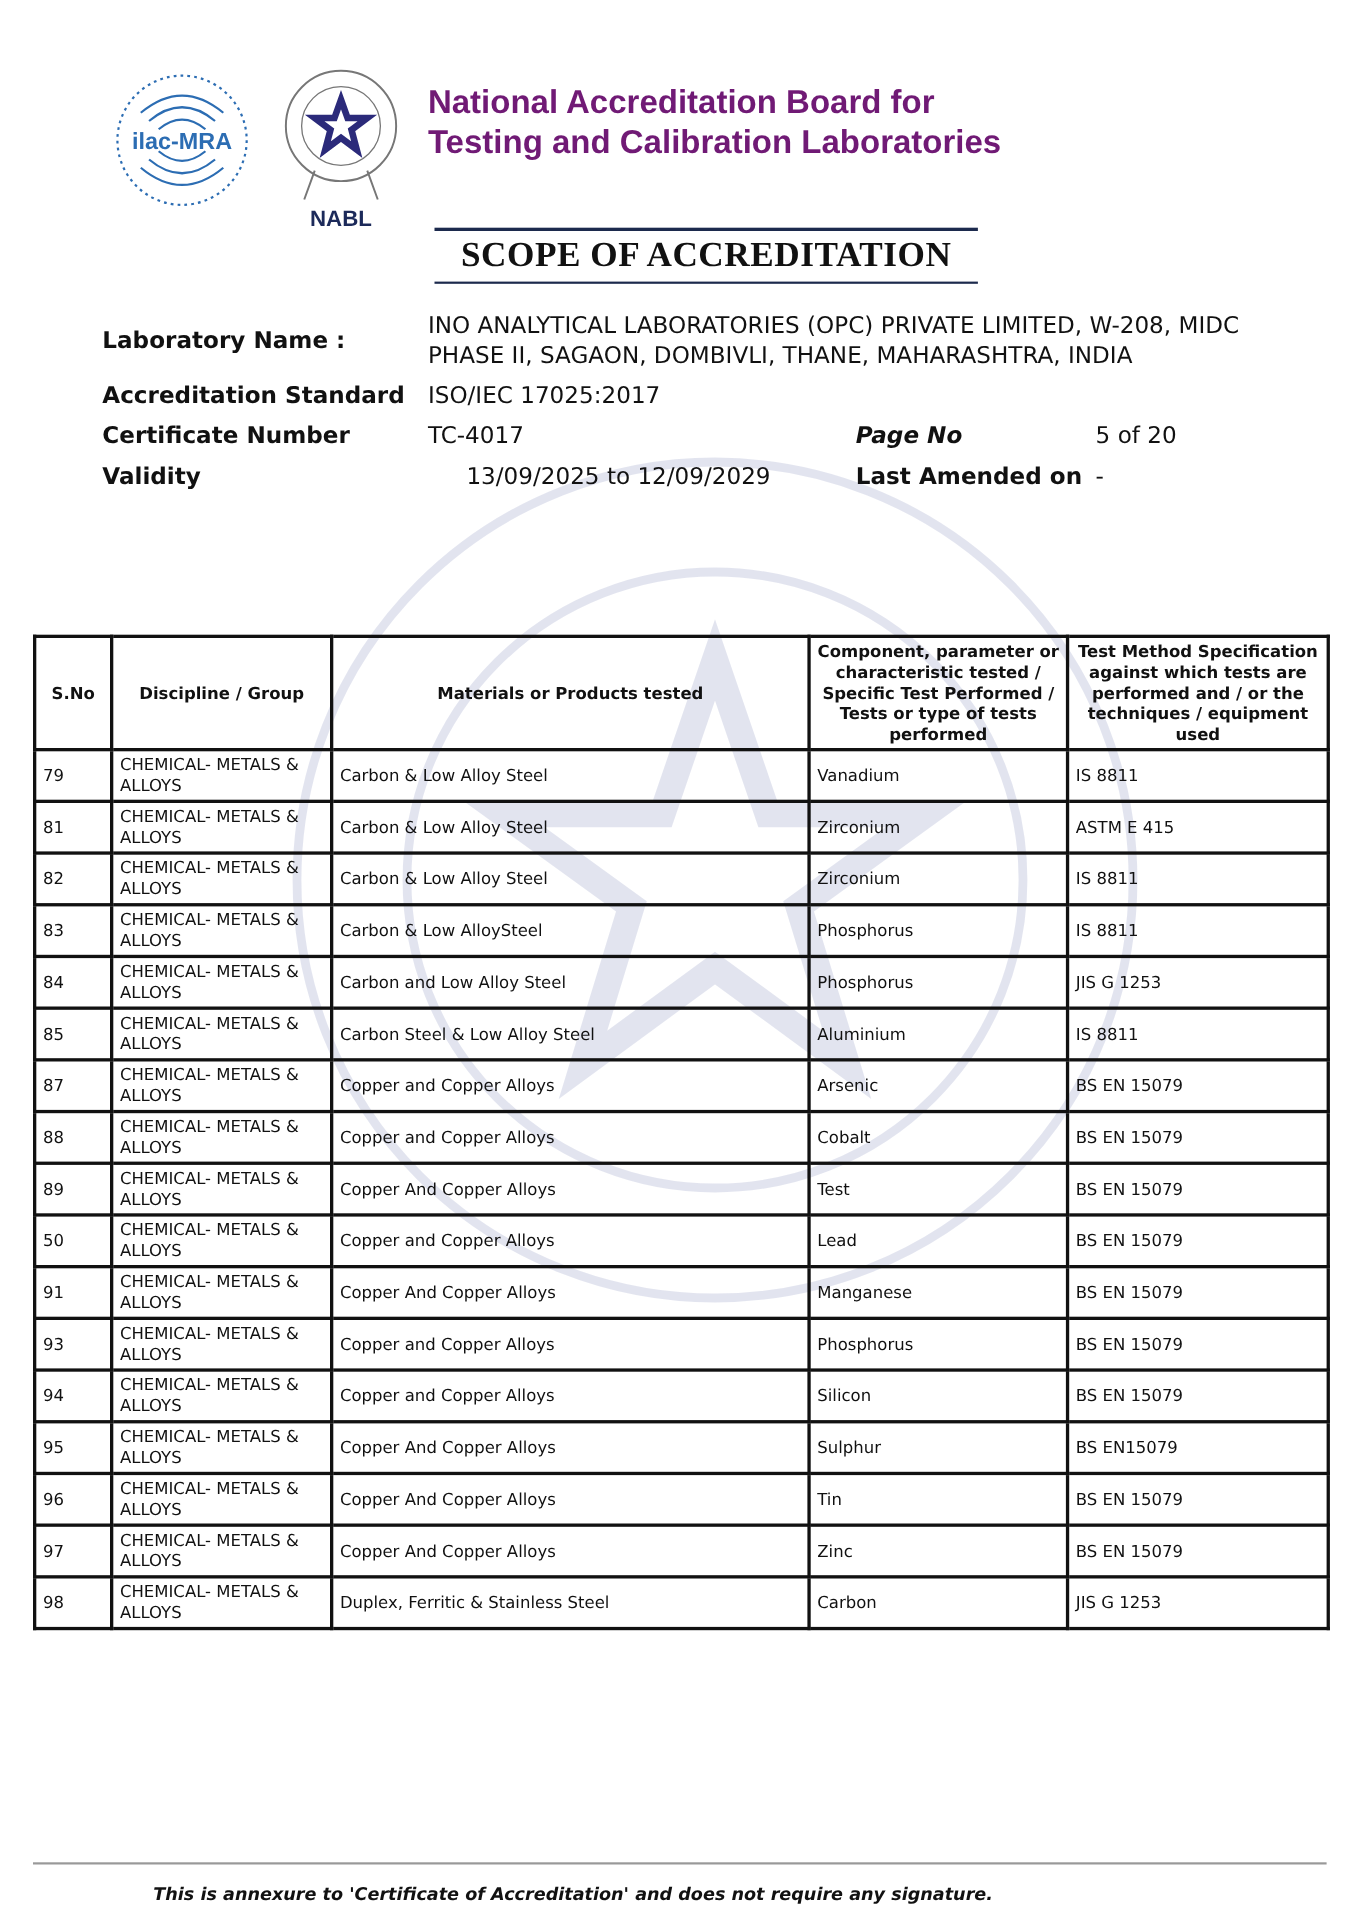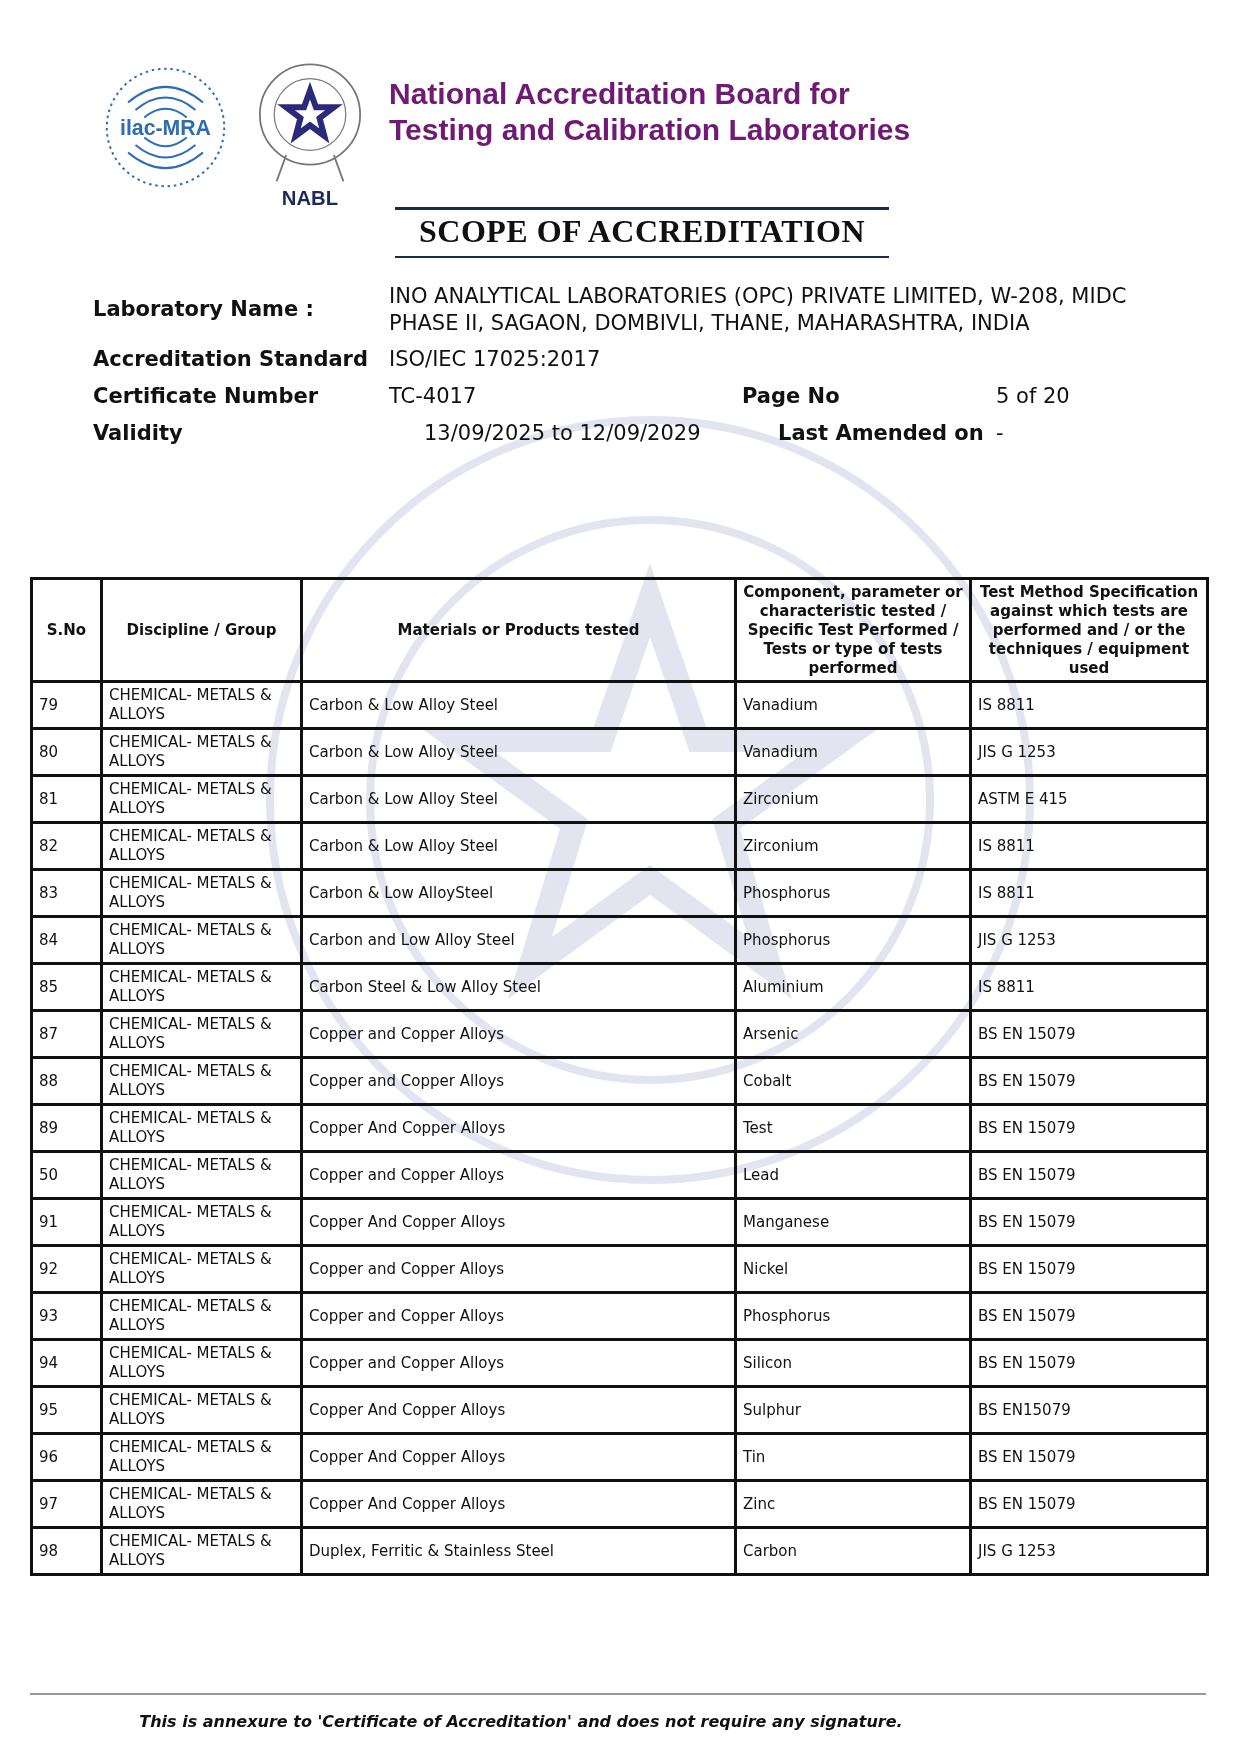--- a/index.html
+++ b/index.html
@@ -23,21 +23,21 @@
   .scope-rule-bottom { position: absolute; left: 395px; top: 256px; width: 494px; height: 2px; background: #1c2a4d; }
 
   .info { position: absolute; font-size: 21px; line-height: 27px; }
   .info.label { font-weight: bold; }
   .lab-label { left: 93px; top: 296px; }
   .lab-value { left: 389px; top: 283px; width: 760px; }
   .std-label { left: 93px; top: 346px; }
   .std-value { left: 389px; top: 346px; }
   .cert-label { left: 93px; top: 383px; }
   .cert-value { left: 389px; top: 383px; }
-  .page-label { left: 742px; top: 383px; }
+  .page-label { left: 778px; top: 383px; font-style: italic; }
   .page-value { left: 996px; top: 383px; }
   .val-label { left: 93px; top: 420px; }
   .val-value { left: 404px; top: 420px; margin-left: 20px; }
   .amend-label { left: 778px; top: 420px; }
   .amend-value { left: 996px; top: 420px; }
 
   table.scope {
     position: absolute; left: 30px; top: 577px; width: 1176px;
     border-collapse: collapse; table-layout: fixed; font-size: 15px;
   }
@@ -123,27 +123,20 @@
   </thead>
   <tbody id="table-body">
       <tr>
         <td>79</td>
         <td>CHEMICAL- METALS &amp; ALLOYS</td>
         <td>Carbon &amp; Low Alloy Steel</td>
         <td>Vanadium</td>
         <td>IS 8811</td>
       </tr>
       <tr>
-        <td>80</td>
-        <td>CHEMICAL- METALS &amp; ALLOYS</td>
-        <td>Carbon &amp; Low Alloy Steel</td>
-        <td>Vanadium</td>
-        <td>JIS G 1253</td>
-      </tr>
-      <tr>
         <td>81</td>
         <td>CHEMICAL- METALS &amp; ALLOYS</td>
         <td>Carbon &amp; Low Alloy Steel</td>
         <td>Zirconium</td>
         <td>ASTM E 415</td>
       </tr>
       <tr>
         <td>82</td>
         <td>CHEMICAL- METALS &amp; ALLOYS</td>
         <td>Carbon &amp; Low Alloy Steel</td>
@@ -200,27 +193,20 @@
         <td>BS EN 15079</td>
       </tr>
       <tr>
         <td>91</td>
         <td>CHEMICAL- METALS &amp; ALLOYS</td>
         <td>Copper And Copper Alloys</td>
         <td>Manganese</td>
         <td>BS EN 15079</td>
       </tr>
       <tr>
-        <td>92</td>
-        <td>CHEMICAL- METALS &amp; ALLOYS</td>
-        <td>Copper and Copper Alloys</td>
-        <td>Nickel</td>
-        <td>BS EN 15079</td>
-      </tr>
-      <tr>
         <td>93</td>
         <td>CHEMICAL- METALS &amp; ALLOYS</td>
         <td>Copper and Copper Alloys</td>
         <td>Phosphorus</td>
         <td>BS EN 15079</td>
       </tr>
       <tr>
         <td>94</td>
         <td>CHEMICAL- METALS &amp; ALLOYS</td>
         <td>Copper and Copper Alloys</td>

